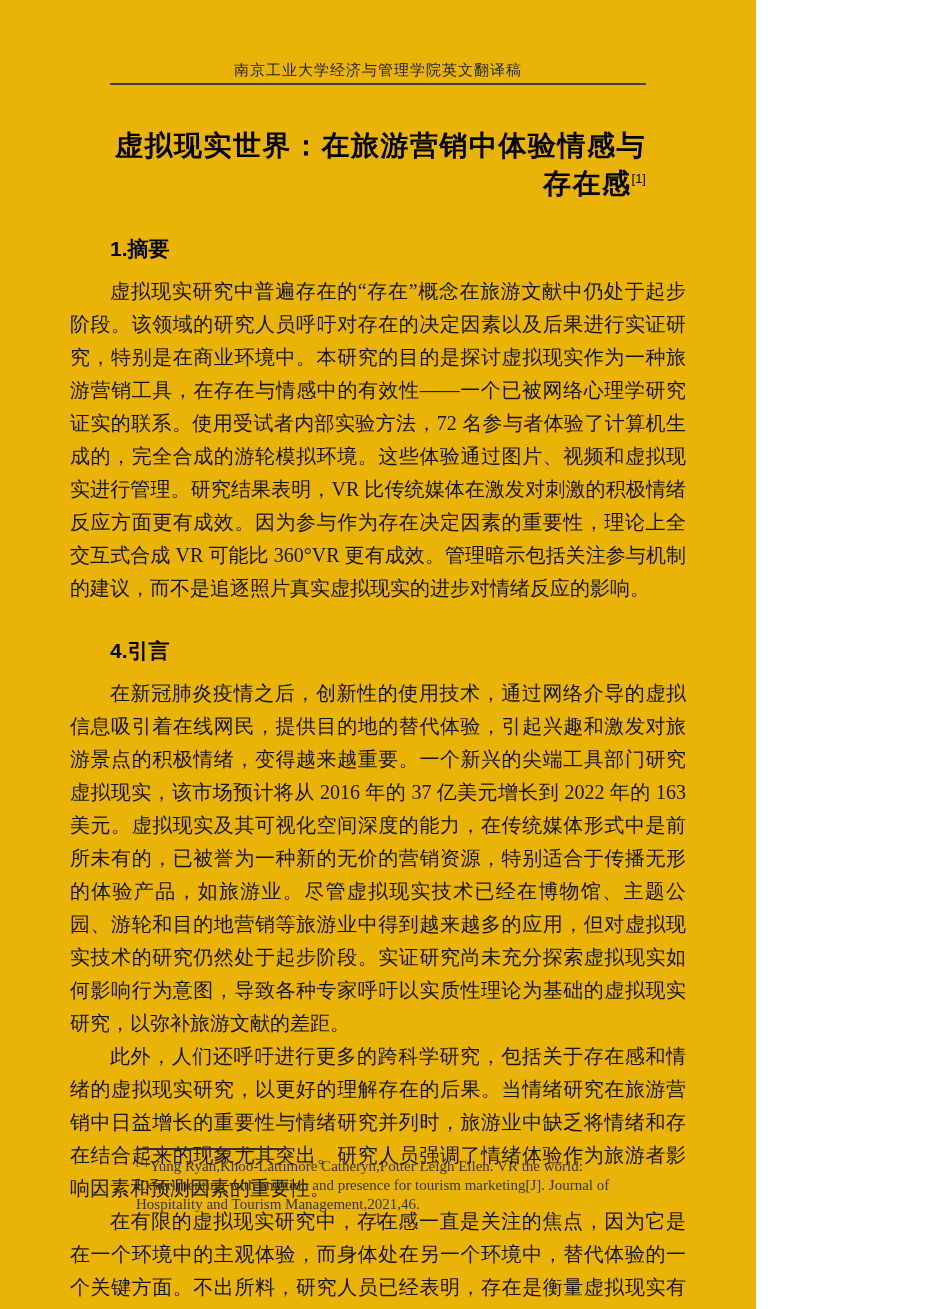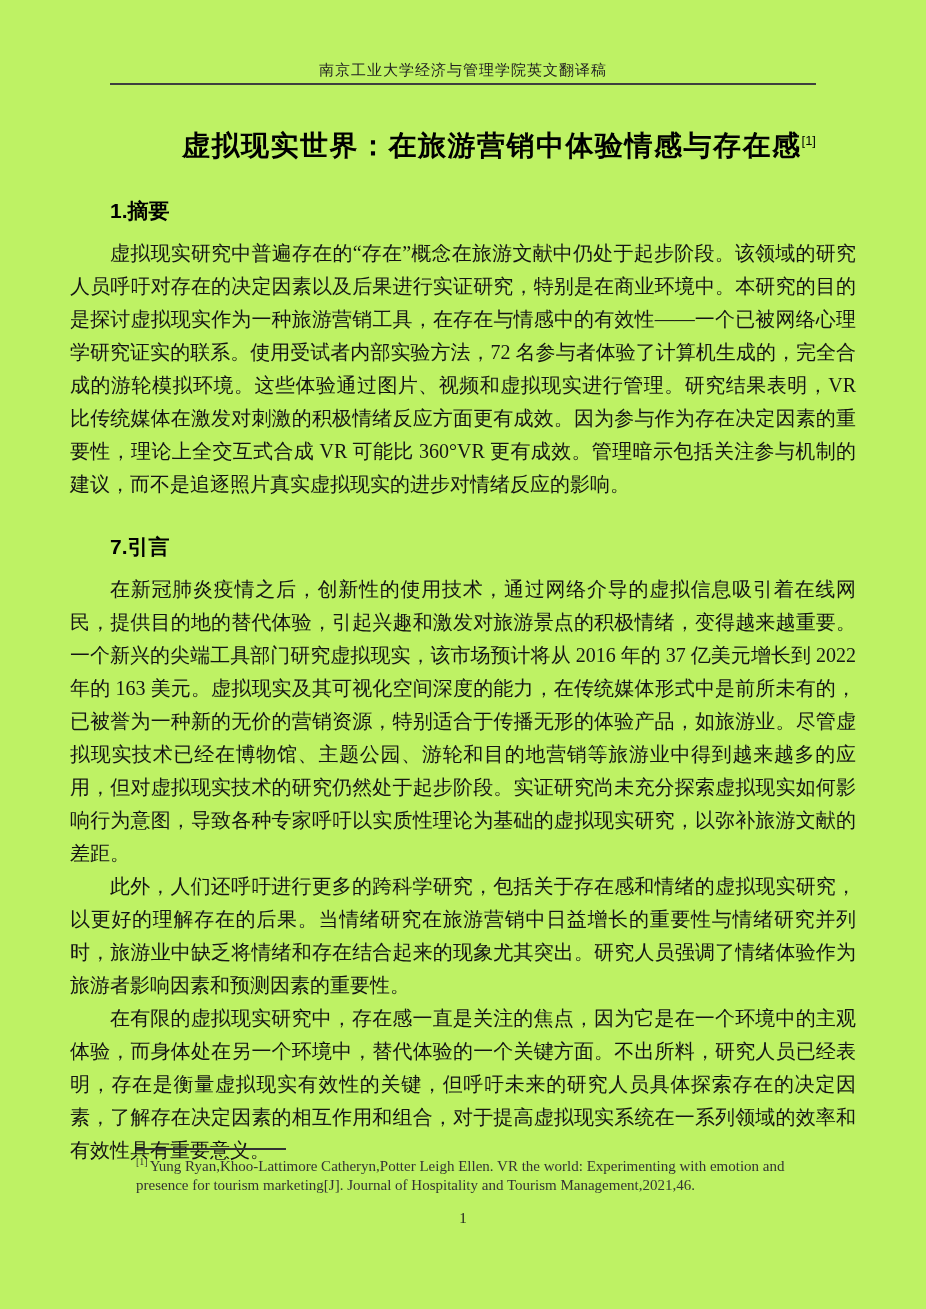--- a/index.html
+++ b/index.html
@@ -1,20 +1,20 @@
 <!DOCTYPE html>
 <html lang="zh"><head>
 <meta charset="utf-8">
 <style>
   html, body { margin: 0; padding: 0; background: #ffffff; }
   .page {
     position: relative;
-    width: 926px;
+    width: 756px;
     height: 1309px;
-    background: #bef264;
+    background: #eab308;
     color: #111;
     font-family: "Liberation Serif", "DejaVu Serif", serif;
     overflow: hidden;
     box-sizing: border-box;
   }
   .running-header {
     margin: 0 110px;
     padding-top: 61px;
     padding-bottom: 3px;
     text-align: center;
@@ -100,21 +100,21 @@
   <div class="running-header">
     <span class="hdr-text">南京工业大学经济与管理学院英文翻译稿</span>
   </div>
 
   <h1 class="doc-title"><span>虚拟现实世界：在旅游营销中体验情感与存在感</span><sup>[1]</sup></h1>
 
   <h2 class="sec-heading">1.摘要</h2>
 
   <p class="para first">虚拟现实研究中普遍存在的“存在”概念在旅游文献中仍处于起步阶段。该领域的研究人员呼吁对存在的决定因素以及后果进行实证研究，特别是在商业环境中。本研究的目的是探讨虚拟现实作为一种旅游营销工具，在存在与情感中的有效性——一个已被网络心理学研究证实的联系。使用受试者内部实验方法，72 名参与者体验了计算机生成的，完全合成的游轮模拟环境。这些体验通过图片、视频和虚拟现实进行管理。研究结果表明，VR 比传统媒体在激发对刺激的积极情绪反应方面更有成效。因为参与作为存在决定因素的重要性，理论上全交互式合成 VR 可能比 360°VR 更有成效。管理暗示包括关注参与机制的建议，而不是追逐照片真实虚拟现实的进步对情绪反应的影响。</p>
 
-  <h2 class="sec-heading">7.引言</h2>
+  <h2 class="sec-heading">4.引言</h2>
 
   <p class="para first">在新冠肺炎疫情之后，创新性的使用技术，通过网络介导的虚拟信息吸引着在线网民，提供目的地的替代体验，引起兴趣和激发对旅游景点的积极情绪，变得越来越重要。一个新兴的尖端工具部门研究虚拟现实，该市场预计将从 2016 年的 37 亿美元增长到 2022 年的 163 美元。虚拟现实及其可视化空间深度的能力，在传统媒体形式中是前所未有的，已被誉为一种新的无价的营销资源，特别适合于传播无形的体验产品，如旅游业。尽管虚拟现实技术已经在博物馆、主题公园、游轮和目的地营销等旅游业中得到越来越多的应用，但对虚拟现实技术的研究仍然处于起步阶段。实证研究尚未充分探索虚拟现实如何影响行为意图，导致各种专家呼吁以实质性理论为基础的虚拟现实研究，以弥补旅游文献的差距。</p>
 
   <p class="para">此外，人们还呼吁进行更多的跨科学研究，包括关于存在感和情绪的虚拟现实研究，以更好的理解存在的后果。当情绪研究在旅游营销中日益增长的重要性与情绪研究并列时，旅游业中缺乏将情绪和存在结合起来的现象尤其突出。研究人员强调了情绪体验作为旅游者影响因素和预测因素的重要性。</p>
 
   <p class="para">在有限的虚拟现实研究中，存在感一直是关注的焦点，因为它是在一个环境中的主观体验，而身体处在另一个环境中，替代体验的一个关键方面。不出所料，研究人员已经表明，存在是衡量虚拟现实有效性的关键，但呼吁未来的研究人员具体探索存在的决定因素，了解存在决定因素的相互作用和组合，对于提高虚拟现实系统在一系列领域的效率和有效性具有重要意义。</p>
 
   <div class="footnote">
     <div class="footnote-rule"></div>
     <div class="footnote-text"><sup>[1]</sup><span>Yung Ryan,Khoo-Lattimore Catheryn,Potter Leigh Ellen. VR the world: Experimenting with emotion and presence for tourism marketing[J]. Journal of Hospitality and Tourism Management,2021,46.</span></div>

